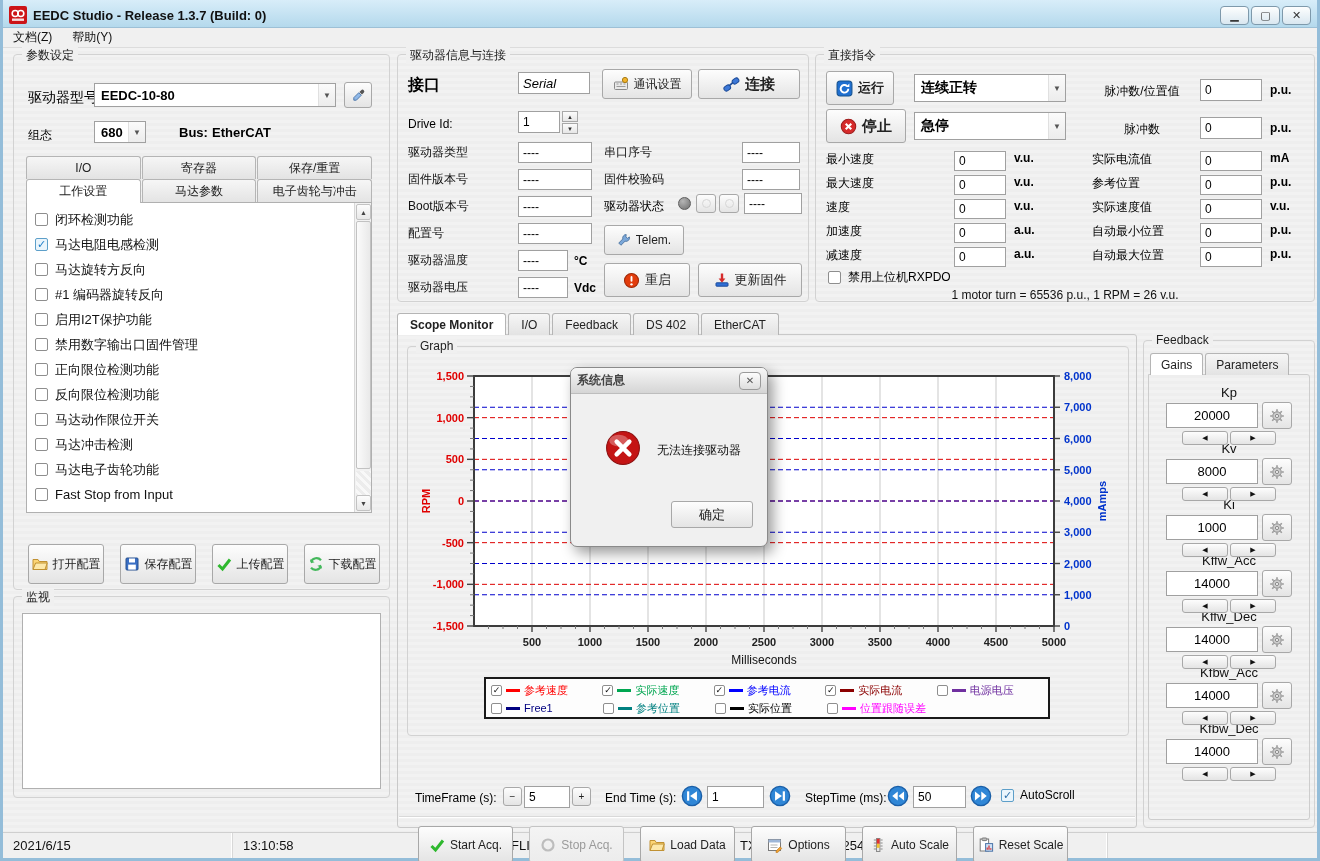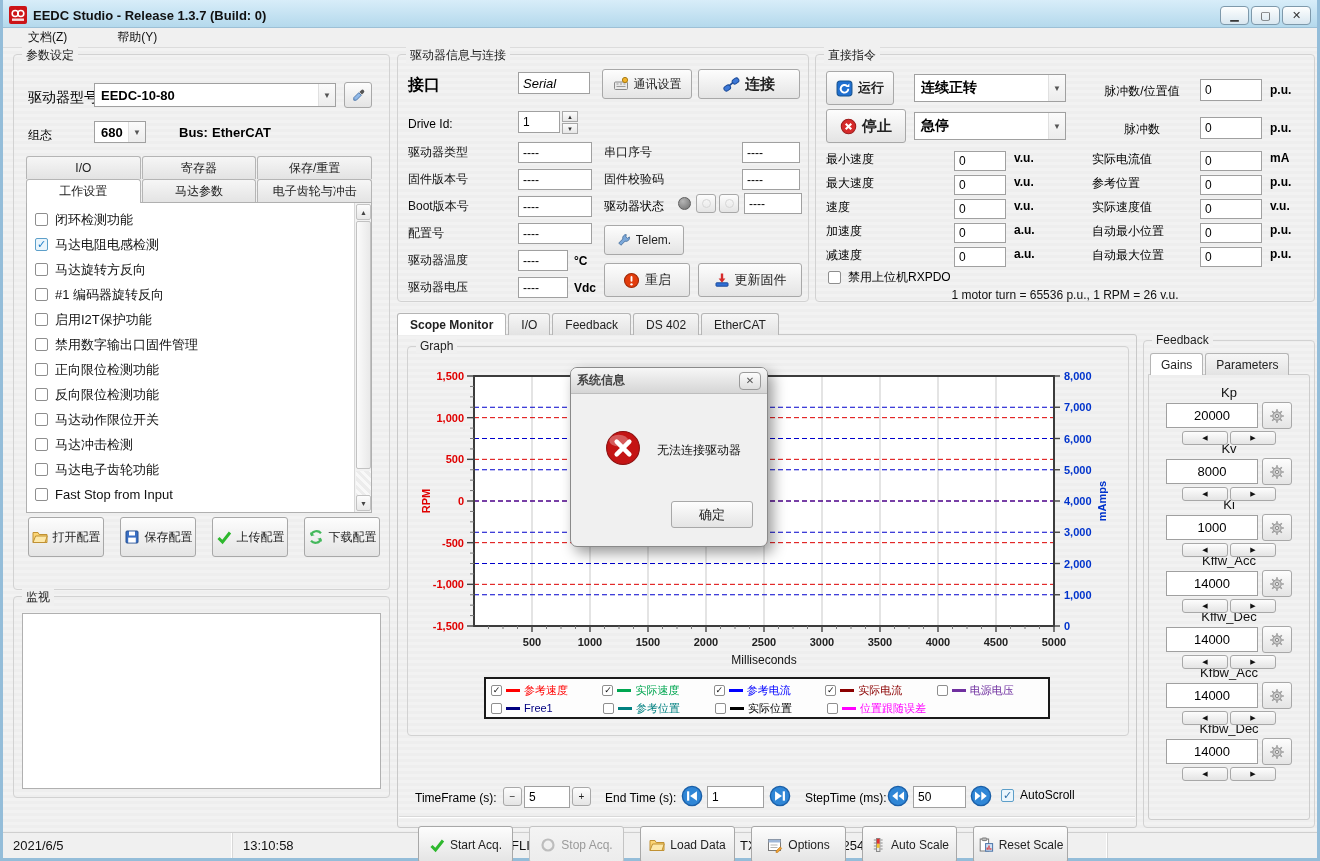--- a/index.html
+++ b/index.html
@@ -2,21 +2,21 @@
 <html><head>
 <meta charset="utf-8">
 <style>
 *{box-sizing:border-box;margin:0;padding:0;font-family:"Liberation Sans","DejaVu Sans",sans-serif}
 html,body{width:1320px;height:861px;overflow:hidden}
 .window{position:relative;width:1320px;height:861px;border:3px solid #94bdd9;border-top:none;background:#f0f0f0}
 .titlebar{height:28px;background:linear-gradient(#d8edf9,#b4d9ec);display:flex;align-items:center;padding:3px 6px 0 6px;border-bottom:1px solid #9dc0d6}
 .titlebar .title{font-size:13px;font-weight:bold;color:#111;margin-left:6px;flex:1}
 .winbtn{width:29px;height:19px;margin-left:2px;border:1px solid #7e99ab;border-radius:4px;background:linear-gradient(#fdfefe,#d9e7f0);font-size:11px;color:#333;line-height:16px;text-align:center;cursor:default}
 .menubar{height:20px;background:#f0f0f0;border-bottom:1px solid #dcdcdc;display:flex;align-items:center;font-size:12px}
-.menuitem{padding:2px 25px;color:#111}
+.menuitem{padding:2px 10px;color:#111}
 .content{position:relative;height:784px;background:repeating-linear-gradient(180deg,#f2f2f2 0 3px,#eeeeee 3px 6px)}
 .grp{position:absolute;border:1px solid #d2d2d2;border-radius:4px}
 .grp>.t{position:absolute;top:-8px;left:8px;background:#f0f0f0;padding:0 4px;font-size:12px;color:#222;white-space:nowrap}
 .btn{position:relative;border:1px solid #a8a8a8;border-radius:3px;background:linear-gradient(#fdfdfd,#e4e4e4);font-size:12px;color:#222;display:inline-flex;align-items:center;justify-content:center;gap:5px;cursor:default}
 .btn.disabled{color:#9a9a9a;border-color:#c4c4c4;background:linear-gradient(#f4f4f4,#ececec)}
 .tb{border:1px solid #a0a0a0;background:#fff;font-size:12px;padding:1px 4px;height:22px}
 .combo{display:flex;border:1px solid #a0a0a0;background:#fff;align-items:center}
 .combo .v{flex:1;font-size:13px;font-weight:bold;padding:2px 6px;white-space:nowrap;overflow:hidden}
 .combo .a{width:17px;align-self:stretch;display:flex;align-items:center;justify-content:center;color:#555;font-size:8px;border-left:1px solid #e0e0e0;background:linear-gradient(#fbfbfb,#ececec)}
 .tab{border:1px solid #b5b5b5;border-bottom:none;background:linear-gradient(#f6f6f6,#e3e3e3);border-radius:3px 3px 0 0;font-size:12px;display:flex;align-items:center;justify-content:center;color:#222}
@@ -168,21 +168,21 @@
             </div>
           </div>
         <div class="scroll">
           <div class="sarrow" style="top:1px">▲</div>
           <div class="sthumb"></div>
           <div class="strack"></div>
           <div class="sarrow" style="bottom:1px">▼</div>
         </div>
       </div>
 
-      <div id="config-buttons" style="position:absolute;left:14px;top:462px;width:352px;display:flex;gap:16px">
+      <div id="config-buttons" style="position:absolute;left:14px;top:489px;width:352px;display:flex;gap:16px">
           <button class="btn cfgbtn">
             <svg width="16" height="16" viewBox="0 0 16 16">
               <path d="M1 3.5h5l1.2 2H15v8H1z" fill="#fcd575" stroke="#c09133"></path>
               <path d="M1 13.5 3.6 7h11.6L13 13.5z" fill="#fde8a9" stroke="#c09133"></path>
             </svg>
             <span class="bl">打开配置</span>
           </button>
           <button class="btn cfgbtn">
             <svg width="16" height="16" viewBox="0 0 16 16">
               <rect x="2" y="2" width="12" height="12" rx="1" fill="#3a6fc4" stroke="#27508f"></rect>
@@ -832,19 +832,19 @@
         </svg>
       <span style="position:absolute;left:86px;top:74px;font-size:12px;color:#111">无法连接驱动器</span>
       <button class="btn" style="position:absolute;left:100px;top:133px;width:82px;height:27px;font-size:13px">
         <span>确定</span>
       </button>
     </div>
 
   </div>
 
   <div class="sbar" id="statusbar">
-      <div class="scell" style="width: 230px;">2021/6/5</div>
+      <div class="scell" style="width: 230px;">2021/6/15</div>
       <div class="scell" style="width: 250px;">13:10:58</div>
       <div class="scell" style="width: 247px;">OFFLINE</div>
       <div class="scell" style="width: 378px;">TX #: 2549  Err #: 2549</div>
       <div class="scell" style="flex: 1 1 0%; border-right: none; box-shadow: none;"></div>
     </div>
 </div>
 
 </body></html>

